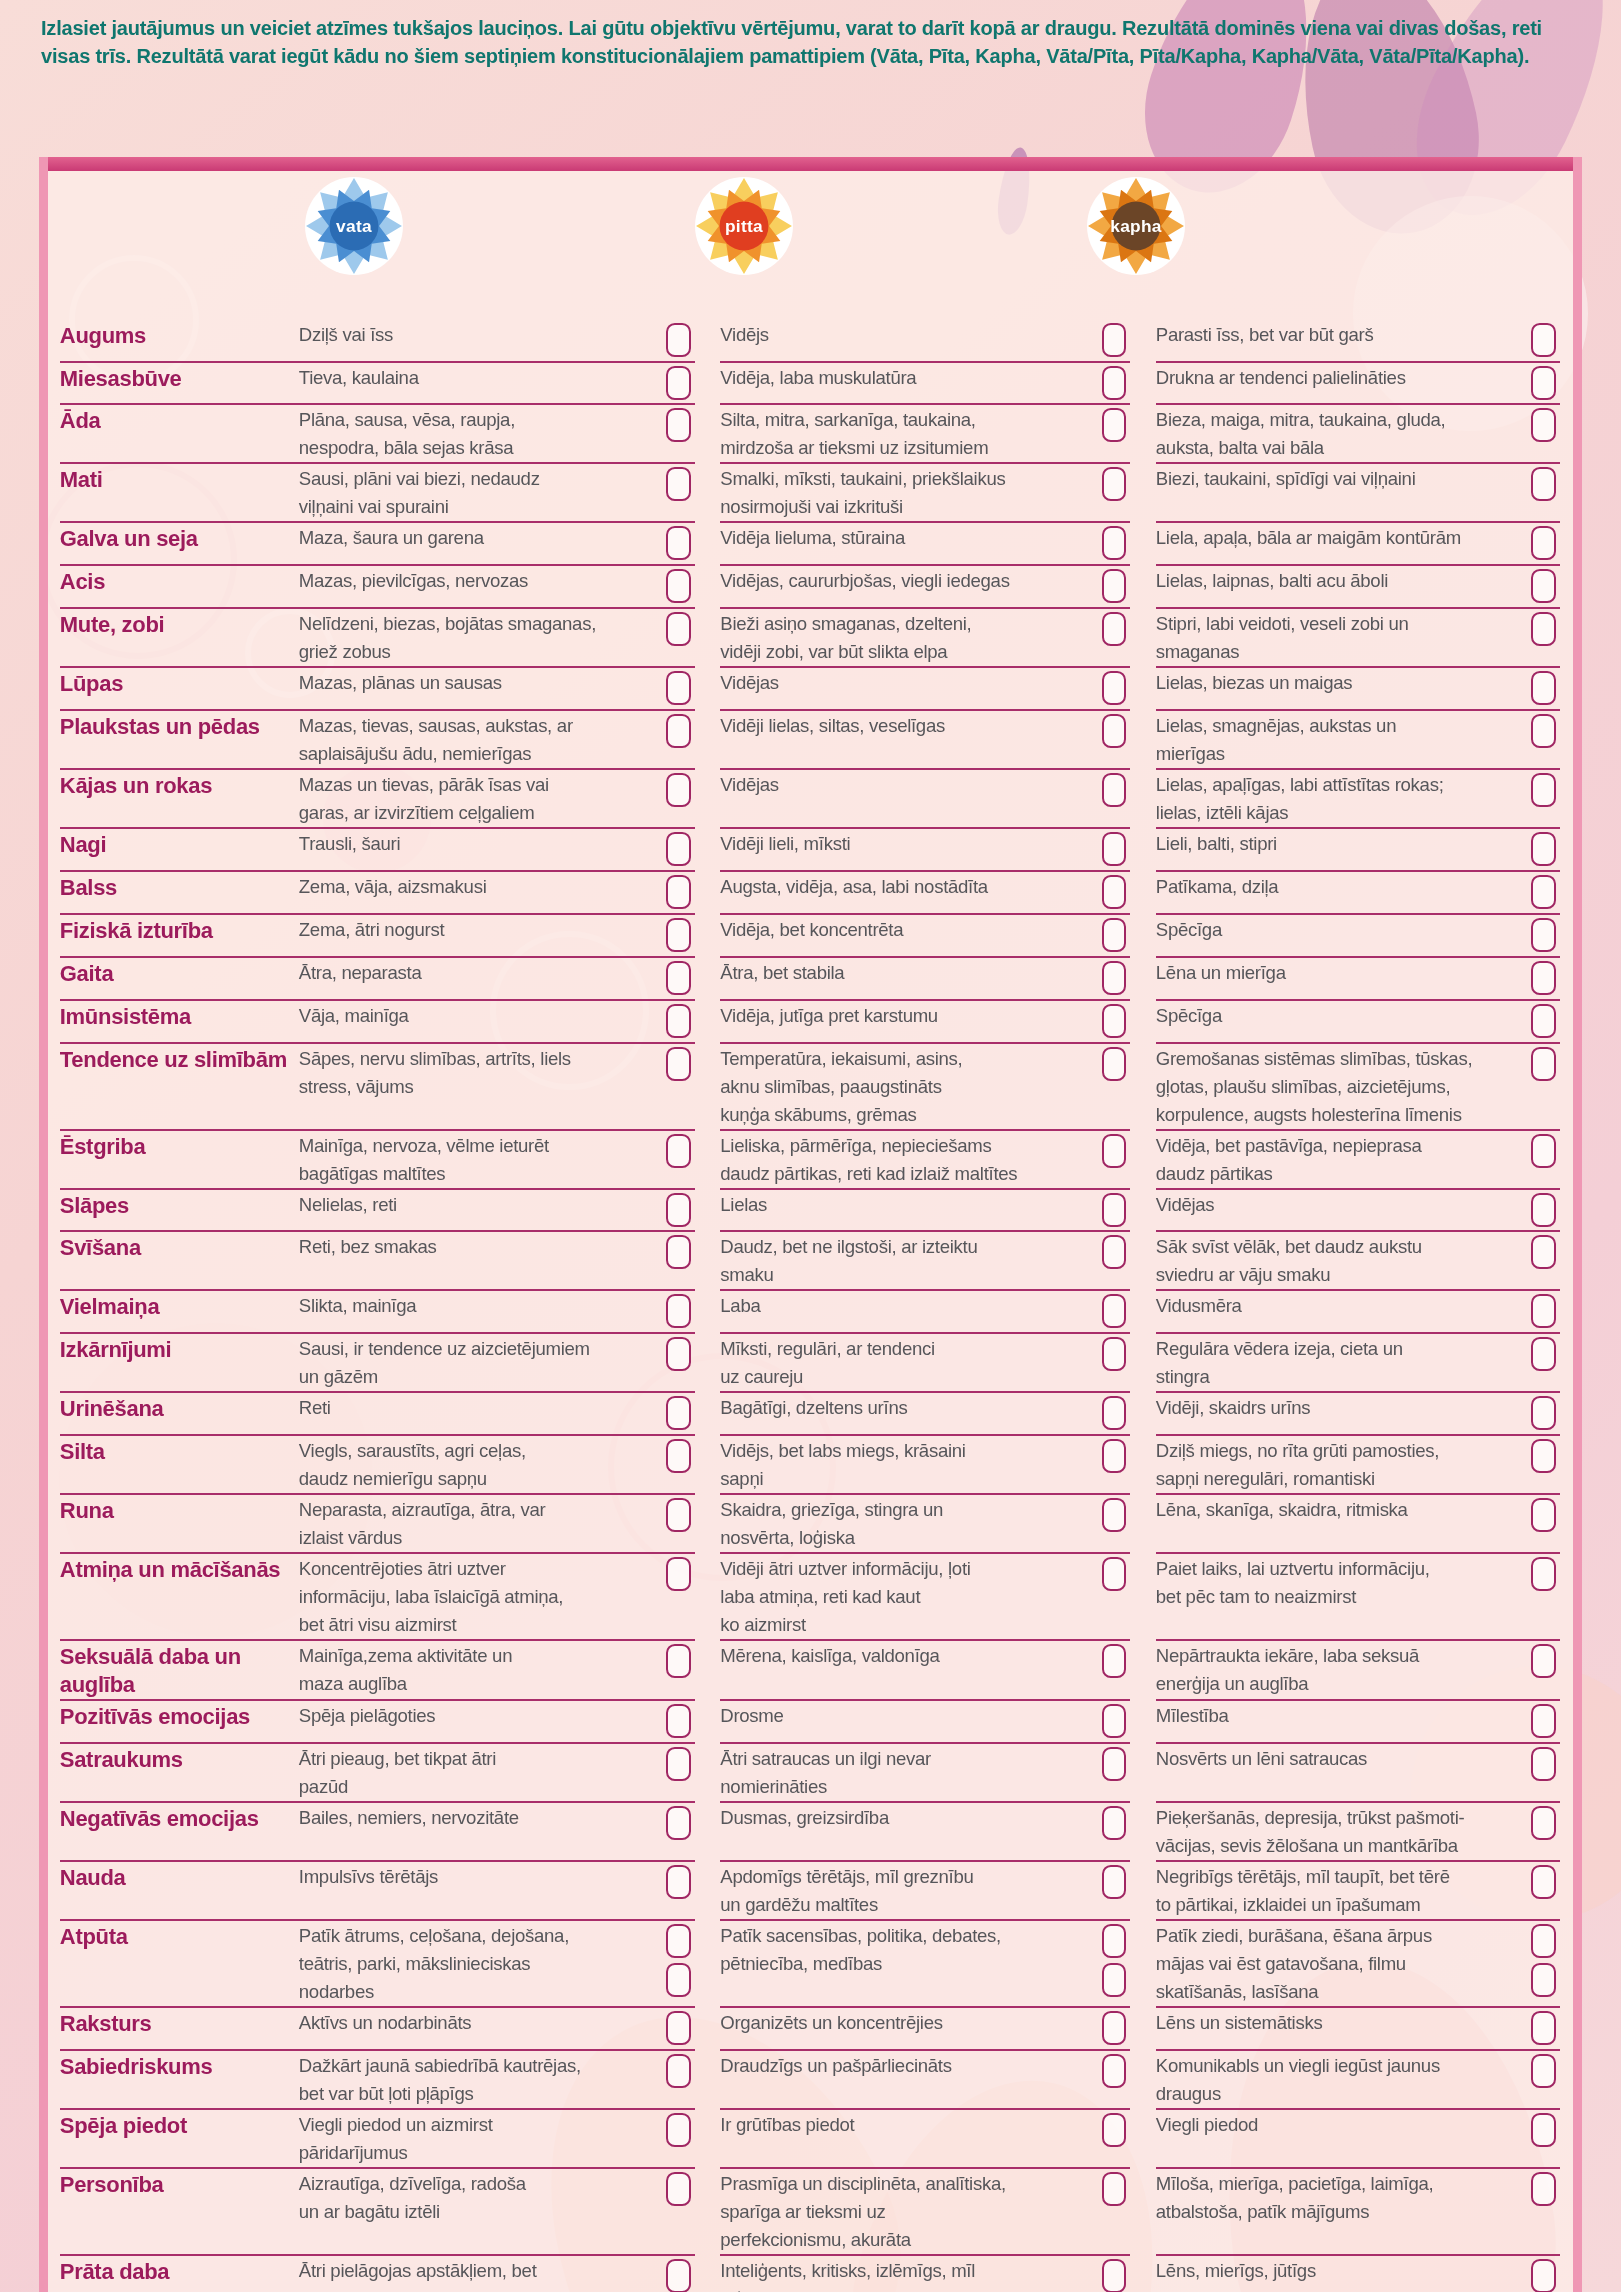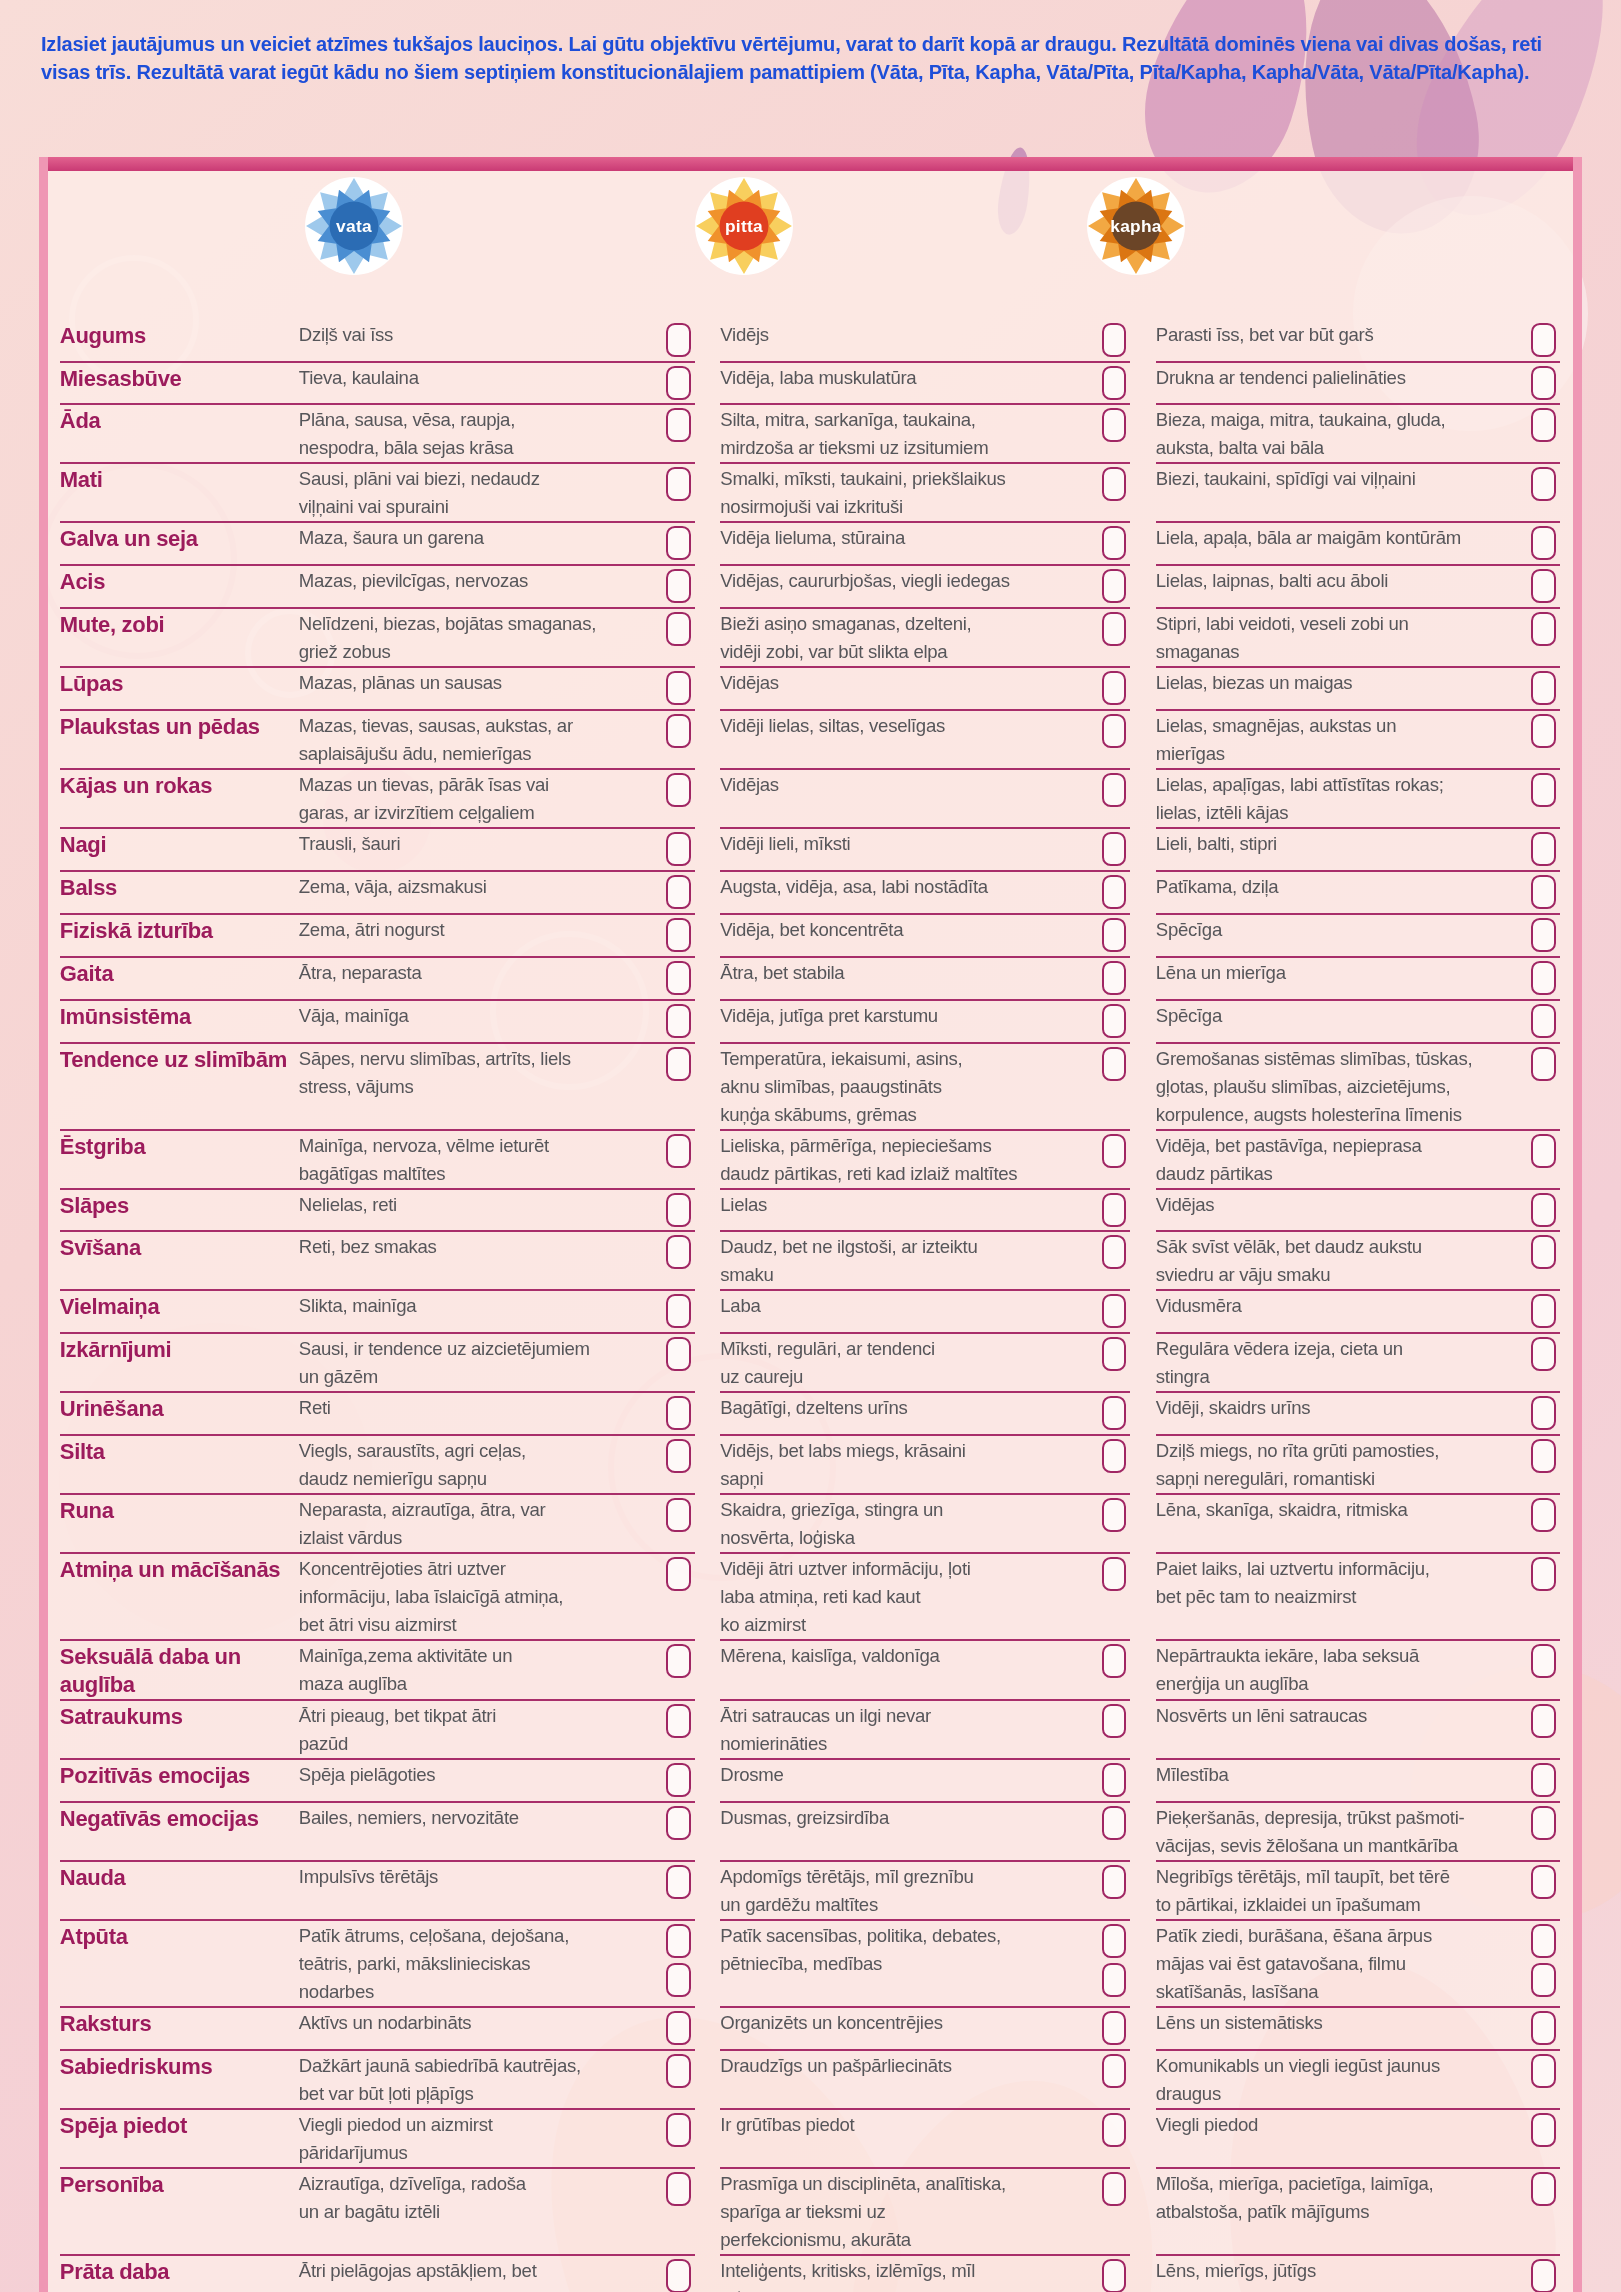--- a/index.html
+++ b/index.html
@@ -9,22 +9,22 @@
     background:linear-gradient(140deg,#f8ddd8 0%,#f6d4d3 35%,#f4cfd6 70%,#f6d8da 100%);
   }
   .page{position:absolute;inset:0;}
   
   .deco{position:absolute;z-index:0;pointer-events:none;}
   .ring{border-radius:50%;border:6.9px solid rgba(255,255,255,.45);}
   .dot{border-radius:50%;}
   .petal{border-radius:50% 50% 50% 50%/62% 62% 38% 38%;}
   
   .intro{
-    position:absolute;left:41px;top:30px;width:1547px;z-index:3;margin:0;
-    font-size:20px;line-height:28px;font-weight:bold;color:#1d4ed8;
+    position:absolute;left:41px;top:14px;width:1547px;z-index:3;margin:0;
+    font-size:20px;line-height:28px;font-weight:bold;color:#0f766e;
     letter-spacing:-0.2px;white-space:pre-line;
   }
   
   .table{
     position:absolute;left:39px;top:157px;width:1543px;z-index:2;
     border-left:9.8px solid #ef97b4;border-right:9.8px solid #ef97b4;border-bottom:9.8px solid #ef97b4;
     background:rgba(252,235,230,.82);
     box-sizing:border-box;
   }
   .topstrip{height:13.7px;background:linear-gradient(180deg,#e2628f,#c93a74);}
@@ -751,62 +751,62 @@
       <div class="rtext">Nepārtraukta iekāre, laba seksuā
 enerģija un auglība</div>
       <div class="cbcol">
               <span class="cb"></span>
             </div>
     </div>
   </div>
 
   <div class="row">
     <div class="seg s1">
+      <div class="rlabel">Pozitīvās emocijas</div>
+      <div class="rtext">Spēja pielāgoties</div>
+      <div class="cbcol">
+              <span class="cb"></span>
+            </div>
+    </div>
+    <div class="gapc"></div>
+    <div class="seg">
+      <div class="rtext">Drosme</div>
+      <div class="cbcol">
+              <span class="cb"></span>
+            </div>
+    </div>
+    <div class="gapc"></div>
+    <div class="seg">
+      <div class="rtext">Mīlestība</div>
+      <div class="cbcol">
+              <span class="cb"></span>
+            </div>
+    </div>
+  </div>
+
+  <div class="row">
+    <div class="seg s1">
       <div class="rlabel">Satraukums</div>
       <div class="rtext">Ātri pieaug, bet tikpat ātri
 pazūd</div>
       <div class="cbcol">
               <span class="cb"></span>
             </div>
     </div>
     <div class="gapc"></div>
     <div class="seg">
       <div class="rtext">Ātri satraucas un ilgi nevar
 nomierināties</div>
       <div class="cbcol">
               <span class="cb"></span>
             </div>
     </div>
     <div class="gapc"></div>
     <div class="seg">
       <div class="rtext">Nosvērts un lēni satraucas</div>
-      <div class="cbcol">
-              <span class="cb"></span>
-            </div>
-    </div>
-  </div>
-
-  <div class="row">
-    <div class="seg s1">
-      <div class="rlabel">Pozitīvās emocijas</div>
-      <div class="rtext">Spēja pielāgoties</div>
-      <div class="cbcol">
-              <span class="cb"></span>
-            </div>
-    </div>
-    <div class="gapc"></div>
-    <div class="seg">
-      <div class="rtext">Drosme</div>
-      <div class="cbcol">
-              <span class="cb"></span>
-            </div>
-    </div>
-    <div class="gapc"></div>
-    <div class="seg">
-      <div class="rtext">Mīlestība</div>
       <div class="cbcol">
               <span class="cb"></span>
             </div>
     </div>
   </div>
 
   <div class="row">
     <div class="seg s1">
       <div class="rlabel">Negatīvās emocijas</div>
       <div class="rtext">Bailes, nemiers, nervozitāte</div>

